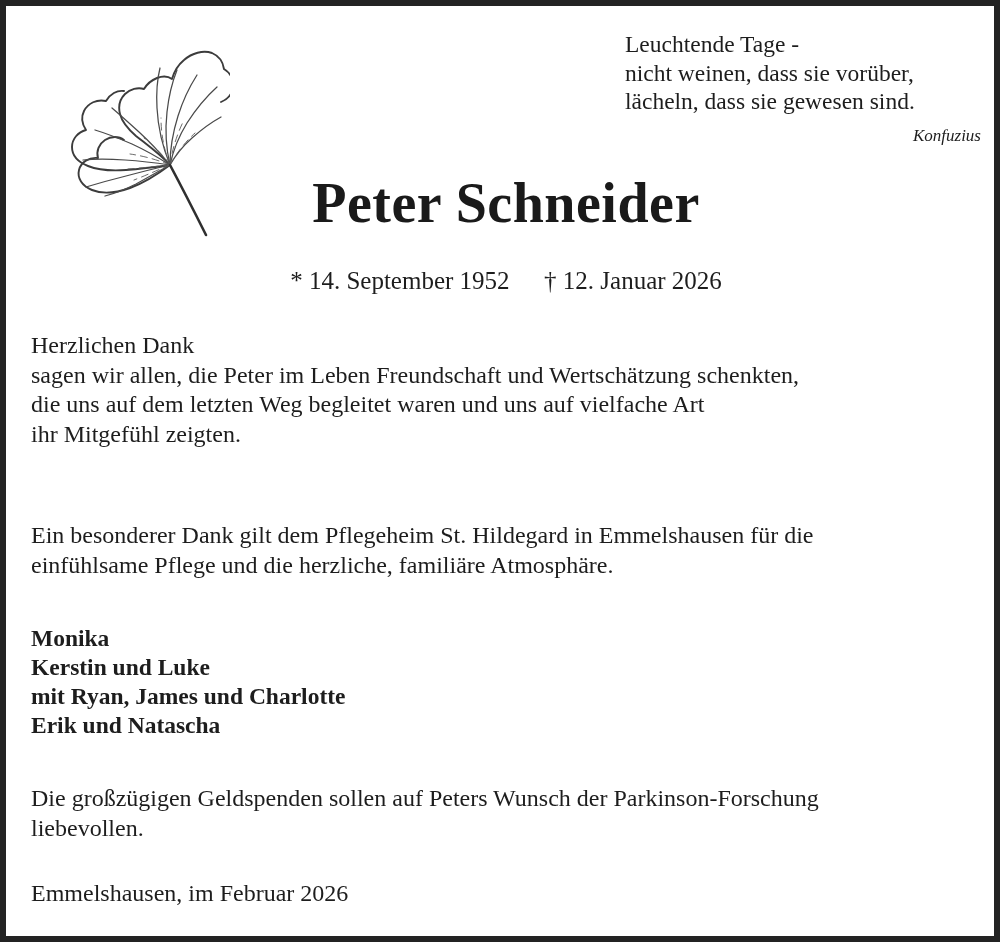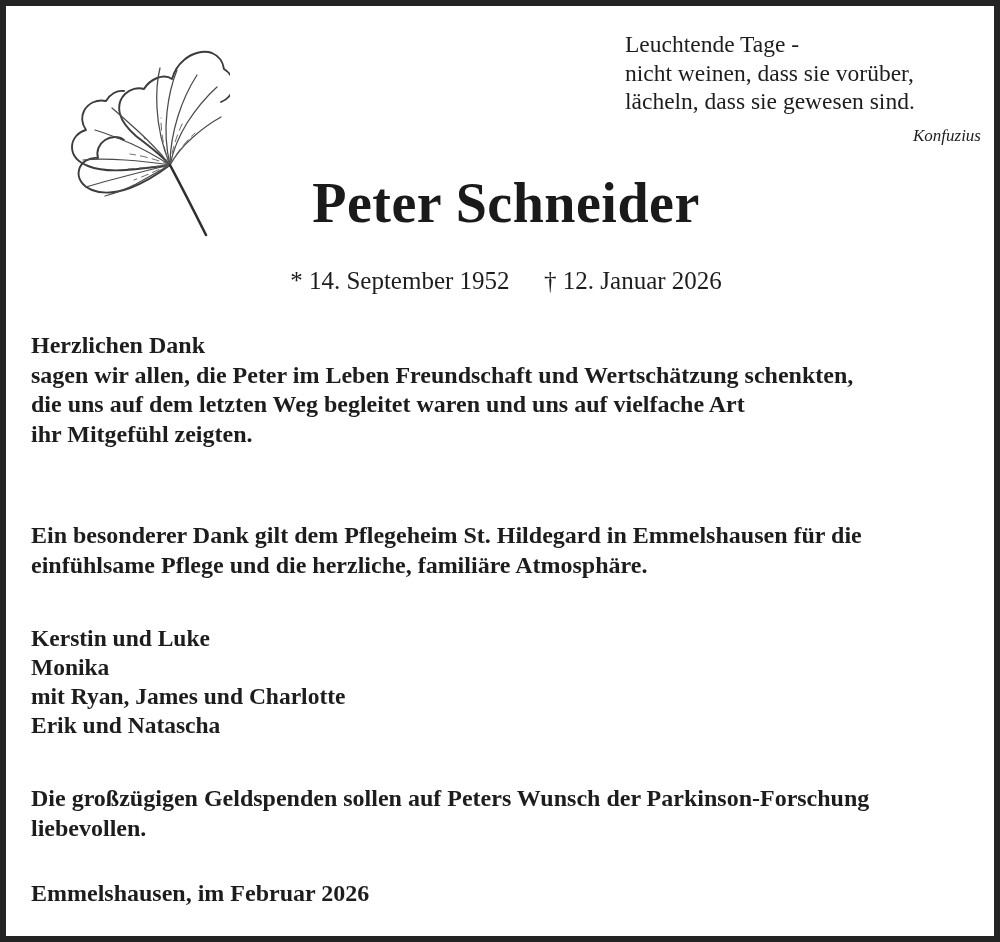--- a/index.html
+++ b/index.html
@@ -86,24 +86,23 @@
     position: absolute;
     left: 25px;
     top: 325px;
     width: 950px;
   }
   .ln {
     font-size: 24px;
     line-height: 29.5px;
     white-space: nowrap;
     color: #1d1d1d;
-    font-weight: bold;
   }
   .ln.bold {
-    font-weight: bold;
+    font-weight: normal;
   }
   .para {
     margin: 0 0 14px 0;
   }
   .para.tight {
     margin-bottom: 0;
   }
   .block-gap-lg {
     height: 30px;
   }
@@ -218,22 +217,22 @@
     <div class="block-gap-md"></div>
 
     <div class="para">
       <div class="ln">Ein besonderer Dank gilt dem Pflegeheim St. Hildegard in Emmelshausen für die</div>
       <div class="ln">einfühlsame Pflege und die herzliche, familiäre Atmosphäre.</div>
     </div>
 
     <div class="block-gap-lg"></div>
 
     <div class="para names">
+      <div class="ln">Monika</div>
       <div class="ln">Kerstin und Luke</div>
-      <div class="ln">Monika</div>
       <div class="ln">mit Ryan, James und Charlotte</div>
       <div class="ln">Erik und Natascha</div>
     </div>
 
     <div class="block-gap-lg"></div>
 
     <div class="para">
       <div class="ln">Die großzügigen Geldspenden sollen auf Peters Wunsch der Parkinson-Forschung</div>
       <div class="ln">liebevollen.</div>
     </div>

